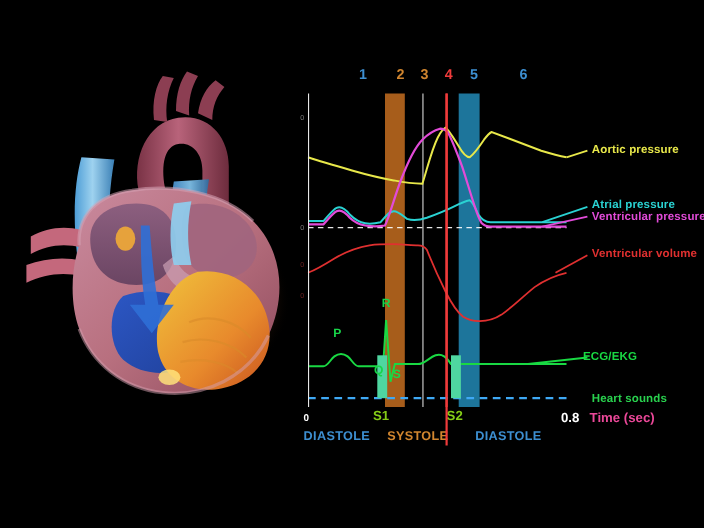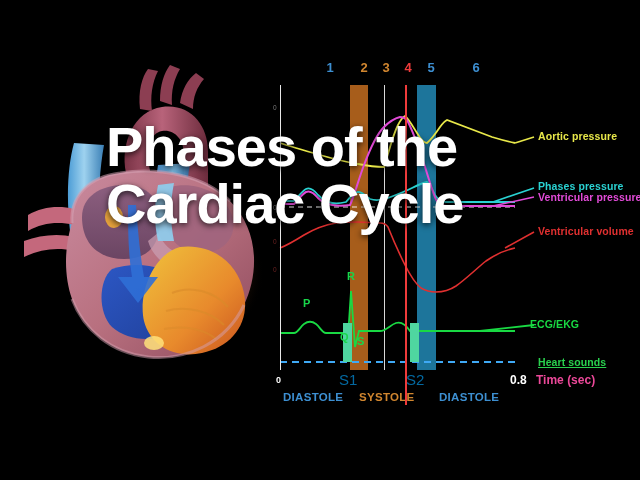--- a/index.html
+++ b/index.html
@@ -113,30 +113,29 @@
     color: #7a7a7a;
   }
   #time-label {
     position: absolute;
     font-size: 12px;
     font-weight: bold;
     color: #ec4899;
   }
   .sound-label {
     position: absolute;
-    font-size: 15px;
-    font-weight: normal;
-    color: #0369a1;
+    font-size: 12px;
+    font-weight: bold;
+    color: #84cc16;
   }
   .cycle-phase {
     position: absolute;
     font-size: 11.5px;
     font-weight: bold;
     letter-spacing: .3px;
-    margin-left: 7px;
   }
 
   
   #title {
     position: absolute;
     left: 106px;
     top: 118px;
     width: 430px;
     color: #ffffff;
     font-size: 56px;
@@ -330,25 +329,25 @@
     </div>
 
     <div class="axis-y" style="left:0px;"></div>
 
     <div class="tick-text" style="left:-7px; top:44px;">0</div>
     <div class="tick-text" style="left:-7px; top:144px;">0</div>
     <div class="tick-text" style="left:-7px; top:178px; color:#6a2020;">0</div>
     <div class="tick-text" style="left:-7px; top:206px; color:#6a2020;">0</div>
 
     <div class="legend-label" style="left:258px; top:70px; color:#e8e84a;">Aortic pressure</div>
-    <div class="legend-label" style="left:258px; top:120px; color:#2ad2d2;">Phases pressure</div>
+    <div class="legend-label" style="left:258px; top:120px; color:#2ad2d2;">Atrial pressure</div>
     <div class="legend-label" style="left:258px; top:131px; color:#e24bd8;">Ventricular pressure</div>
     <div class="legend-label" style="left:258px; top:165px; color:#e03030;">Ventricular volume</div>
     <div class="legend-label" style="left:250px; top:258px; color:#19d943;">ECG/EKG</div>
-    <div class="legend-label" style="left:258px; top:296px; color:#29d14e;text-decoration:underline;">Heart sounds</div>
+    <div class="legend-label" style="left:258px; top:296px; color:#29d14e;">Heart sounds</div>
 
     <svg style="position:absolute; left:0; top:0; width:356px; height:345px; overflow:visible;">
       <line x1="235" y1="83" x2="254" y2="77" stroke="#e8e84a" stroke-width="1.6"></line>
       <line x1="213" y1="142" x2="254" y2="128" stroke="#2ad2d2" stroke-width="1.6"></line>
       <line x1="213" y1="146" x2="254" y2="137" stroke="#e24bd8" stroke-width="1.6"></line>
       <line x1="225" y1="188" x2="254" y2="172" stroke="#e03030" stroke-width="1.6"></line>
       <line x1="200" y1="271" x2="254" y2="265" stroke="#19d943" stroke-width="1.8"></line>
     </svg>
 
     <div class="axis-text" style="left:-4px; top:315px;">0</div>
@@ -358,19 +357,15 @@
     <div class="sound-label" style="left:59px; top:311px;">S1</div>
     <div class="sound-label" style="left:126px; top:311px;">S2</div>
 
     <div class="cycle-phase" style="left:-4px; top:331px; color:#3d8fd1;">DIASTOLE</div>
     <div class="cycle-phase" style="left:72px; top:331px; color:#d1862f;">SYSTOLE</div>
     <div class="cycle-phase" style="left:152px; top:331px; color:#3d8fd1;">DIASTOLE</div>
 
     <div style="position:absolute; left:125px; top:25px; width:2px; height:320px; background:#ef3b3b;"></div>
   </div>
 
-  <div id="title">
-    <span>Phases of the</span>
-    <span class="l2">Cardiac Cycle</span>
-  </div>
 
 
 </div>
 
 </body></html>

